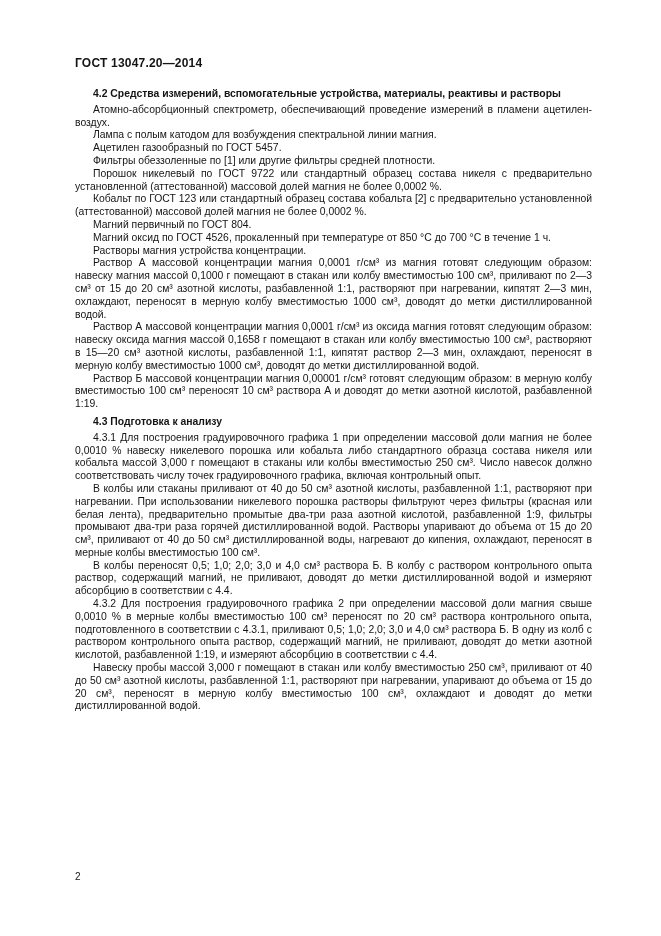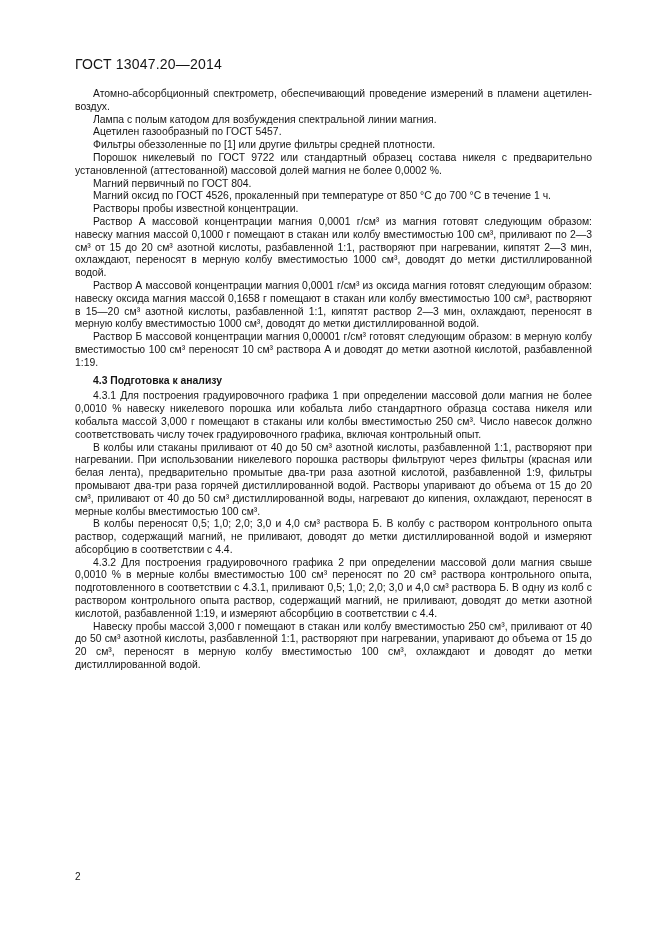--- a/index.html
+++ b/index.html
@@ -13,22 +13,22 @@
     height: 936px;
     background: #ffffff;
     color: #141414;
     font-family: "Liberation Sans", "DejaVu Sans", sans-serif;
     overflow: hidden;
   }
   .running-header {
     position: absolute;
     left: 75px;
     top: 56px;
-    font-size: 14px;
-    font-weight: 400;
+    font-size: 12px;
+    font-weight: 700;
     letter-spacing: 0.2px;
   }
   .content {
     position: absolute;
     left: 75px;
     top: 88px;
     width: 517px;
     font-size: 10.4px;
     line-height: 12.8px;
     text-align: justify;
@@ -54,28 +54,30 @@
     font-size: 10px;
   }
 </style>
 </head>
 <body>
 
 <div class="page">
   <div class="running-header">ГОСТ 13047.20—2014</div>
 
   <div class="content">
+    <p class="heading first">4.2 Средства измерений, вспомогательные устройства, материалы, реактивы и растворы</p>
     <p class="para">Атомно-абсорбционный спектрометр, обеспечивающий проведение измерений в пламени ацетилен-воздух.</p>
     <p class="para">Лампа с полым катодом для возбуждения спектральной линии магния.</p>
     <p class="para">Ацетилен газообразный по ГОСТ 5457.</p>
     <p class="para">Фильтры обеззоленные по [1] или другие фильтры средней плотности.</p>
     <p class="para">Порошок никелевый по ГОСТ 9722 или стандартный образец состава никеля с предварительно установленной (аттестованной) массовой долей магния не более 0,0002 %.</p>
+    <p class="para">Кобальт по ГОСТ 123 или стандартный образец состава кобальта [2] с предварительно установленной (аттестованной) массовой долей магния не более 0,0002 %.</p>
     <p class="para">Магний первичный по ГОСТ 804.</p>
     <p class="para">Магний оксид по ГОСТ 4526, прокаленный при температуре от 850 °С до 700 °С в течение 1 ч.</p>
-    <p class="para">Растворы пробы известной концентрации.</p>
+    <p class="para">Растворы магния устройства концентрации.</p>
     <p class="para">Раствор А массовой концентрации магния 0,0001 г/см³ из магния готовят следующим образом: навеску магния массой 0,1000 г помещают в стакан или колбу вместимостью 100 см³, приливают по 2—3 см³ от 15 до 20 см³ азотной кислоты, разбавленной 1:1, растворяют при нагревании, кипятят 2—3 мин, охлаждают, переносят в мерную колбу вместимостью 1000 см³, доводят до метки дистиллированной водой.</p>
     <p class="para">Раствор А массовой концентрации магния 0,0001 г/см³ из оксида магния готовят следующим образом: навеску оксида магния массой 0,1658 г помещают в стакан или колбу вместимостью 100 см³, растворяют в 15—20 см³ азотной кислоты, разбавленной 1:1, кипятят раствор 2—3 мин, охлаждают, переносят в мерную колбу вместимостью 1000 см³, доводят до метки дистиллированной водой.</p>
     <p class="para">Раствор Б массовой концентрации магния 0,00001 г/см³ готовят следующим образом: в мерную колбу вместимостью 100 см³ переносят 10 см³ раствора А и доводят до метки азотной кислотой, разбавленной 1:19.</p>
     <p class="heading">4.3 Подготовка к анализу</p>
     <p class="para">4.3.1 Для построения градуировочного графика 1 при определении массовой доли магния не более 0,0010 % навеску никелевого порошка или кобальта либо стандартного образца состава никеля или кобальта массой 3,000 г помещают в стаканы или колбы вместимостью 250 см³. Число навесок должно соответствовать числу точек градуировочного графика, включая контрольный опыт.</p>
     <p class="para">В колбы или стаканы приливают от 40 до 50 см³ азотной кислоты, разбавленной 1:1, растворяют при нагревании. При использовании никелевого порошка растворы фильтруют через фильтры (красная или белая лента), предварительно промытые два-три раза азотной кислотой, разбавленной 1:9, фильтры промывают два-три раза горячей дистиллированной водой. Растворы упаривают до объема от 15 до 20 см³, приливают от 40 до 50 см³ дистиллированной воды, нагревают до кипения, охлаждают, переносят в мерные колбы вместимостью 100 см³.</p>
     <p class="para">В колбы переносят 0,5; 1,0; 2,0; 3,0 и 4,0 см³ раствора Б. В колбу с раствором контрольного опыта раствор, содержащий магний, не приливают, доводят до метки дистиллированной водой и измеряют абсорбцию в соответствии с 4.4.</p>
     <p class="para">4.3.2 Для построения градуировочного графика 2 при определении массовой доли магния свыше 0,0010 % в мерные колбы вместимостью 100 см³ переносят по 20 см³ раствора контрольного опыта, подготовленного в соответствии с 4.3.1, приливают 0,5; 1,0; 2,0; 3,0 и 4,0 см³ раствора Б. В одну из колб с раствором контрольного опыта раствор, содержащий магний, не приливают, доводят до метки азотной кислотой, разбавленной 1:19, и измеряют абсорбцию в соответствии с 4.4.</p>
     <p class="para">Навеску пробы массой 3,000 г помещают в стакан или колбу вместимостью 250 см³, приливают от 40 до 50 см³ азотной кислоты, разбавленной 1:1, растворяют при нагревании, упаривают до объема от 15 до 20 см³, переносят в мерную колбу вместимостью 100 см³, охлаждают и доводят до метки дистиллированной водой.</p>
   </div>

